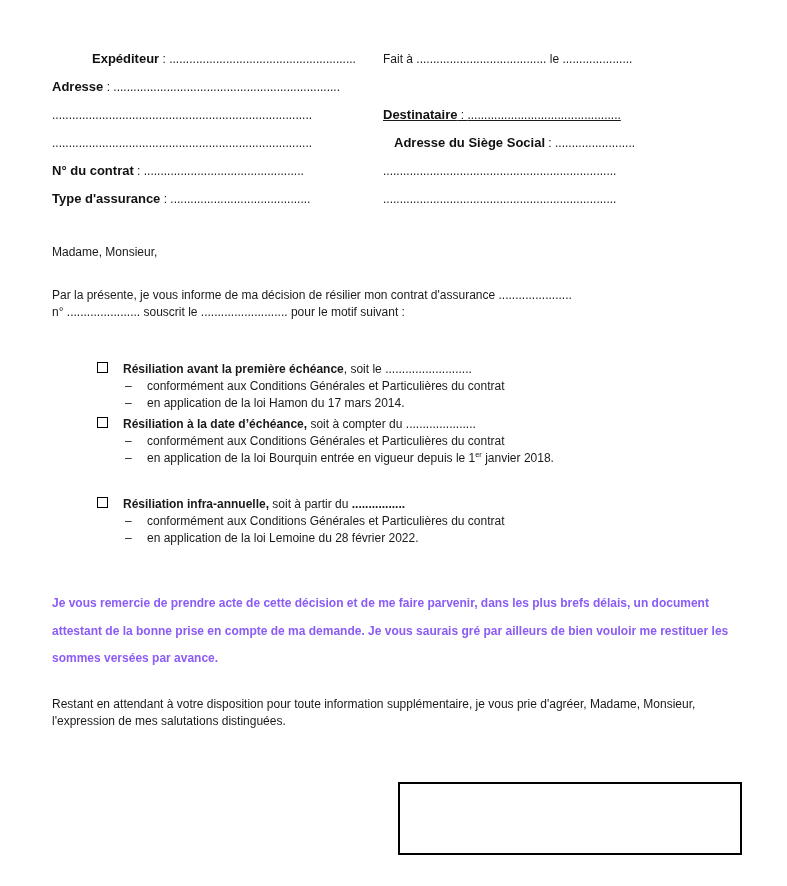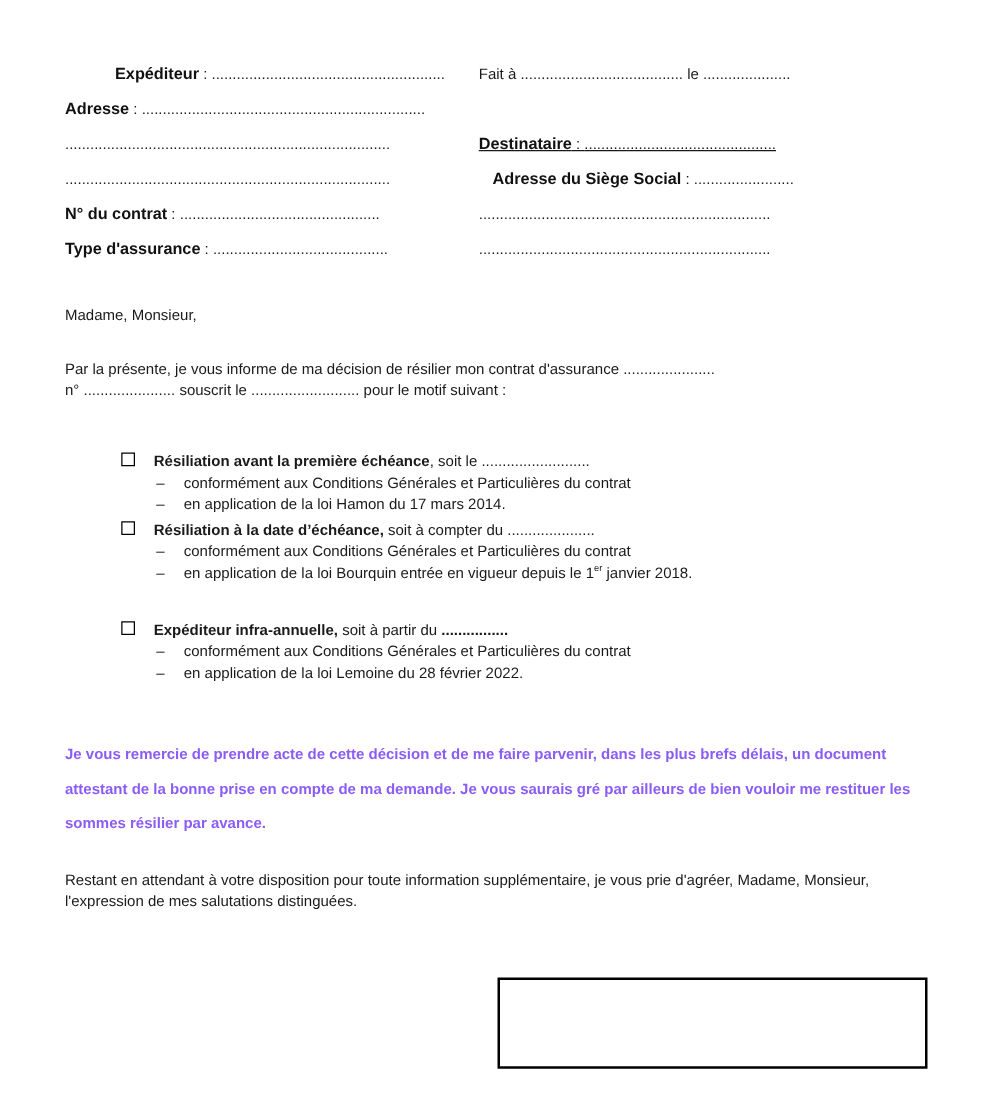--- a/index.html
+++ b/index.html
@@ -106,31 +106,31 @@
       </div>
       <div class="bullets">
           <div class="bullet"><span class="dash">–</span><span>conformément aux Conditions Générales et Particulières du contrat</span></div>
           <div class="bullet"><span class="dash">–</span><span>en application de la loi Bourquin entrée en vigueur depuis le 1<sup>er</sup> janvier 2018.</span></div>
         </div>
     </div>
 
     <div class="opt-item" style="top: 496px;">
       <span class="checkbox"></span>
       <div class="opt-title">
-        <span class="bold t-bold">Expéditeur infra-annuelle,</span><span class="t-rest"> soit à partir du </span><span class="dots t-dots bold">................</span>
+        <span class="bold t-bold">Résiliation infra-annuelle,</span><span class="t-rest"> soit à partir du </span><span class="dots t-dots bold">................</span>
       </div>
       <div class="bullets">
           <div class="bullet"><span class="dash">–</span><span>conformément aux Conditions Générales et Particulières du contrat</span></div>
           <div class="bullet"><span class="dash">–</span><span>en application de la loi Lemoine du 28 février 2022.</span></div>
         </div>
     </div>
   </div>
 
   <div class="bold-par-line" style="top:596px;">Je vous remercie de prendre acte de cette décision et de me faire parvenir, dans les plus brefs délais, un document</div>
   <div class="bold-par-line" style="top:624px;">attestant de la bonne prise en compte de ma demande. Je vous saurais gré par ailleurs de bien vouloir me restituer les</div>
-  <div class="bold-par-line" style="top:651px;">sommes résilier par avance.</div>
+  <div class="bold-par-line" style="top:651px;">sommes versées par avance.</div>
 
   <div class="closing-line" style="top:696px;">Restant en attendant à votre disposition pour toute information supplémentaire, je vous prie d'agréer, Madame, Monsieur,</div>
   <div class="closing-line" style="top:713px;">l'expression de mes salutations distinguées.</div>
 
   <div class="sig-box"></div>
 
 </div>
 
 </body></html>

